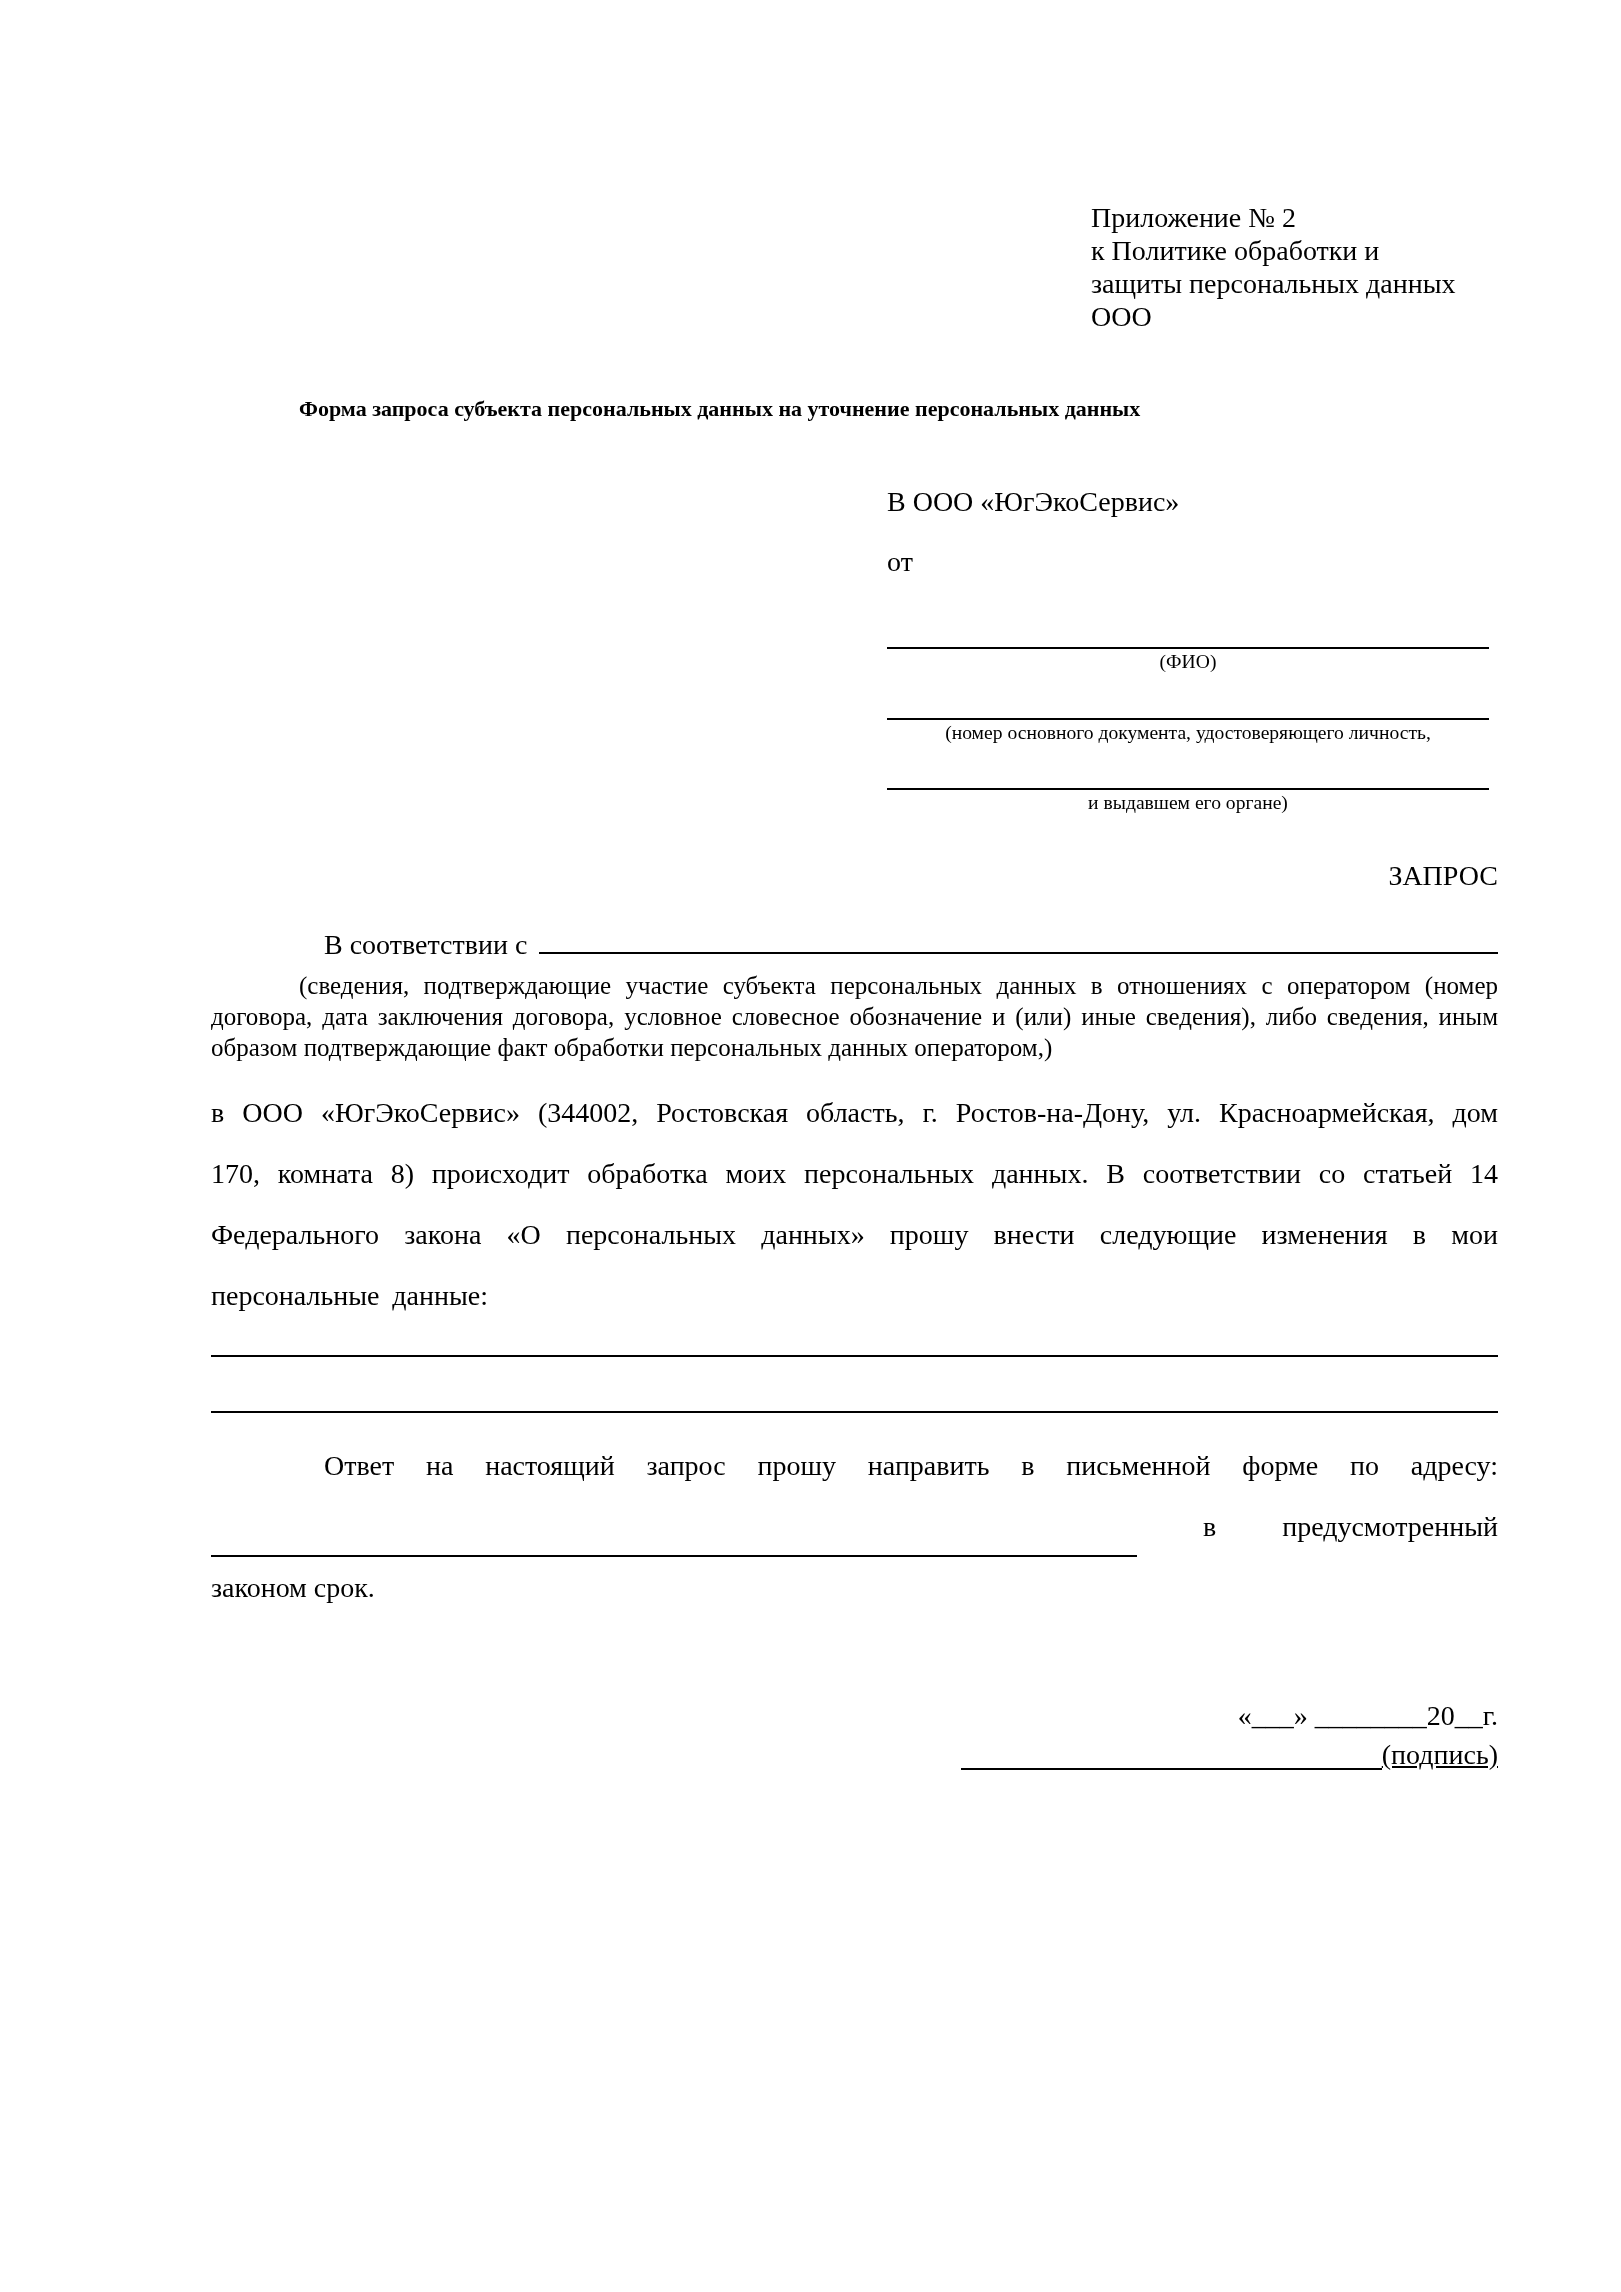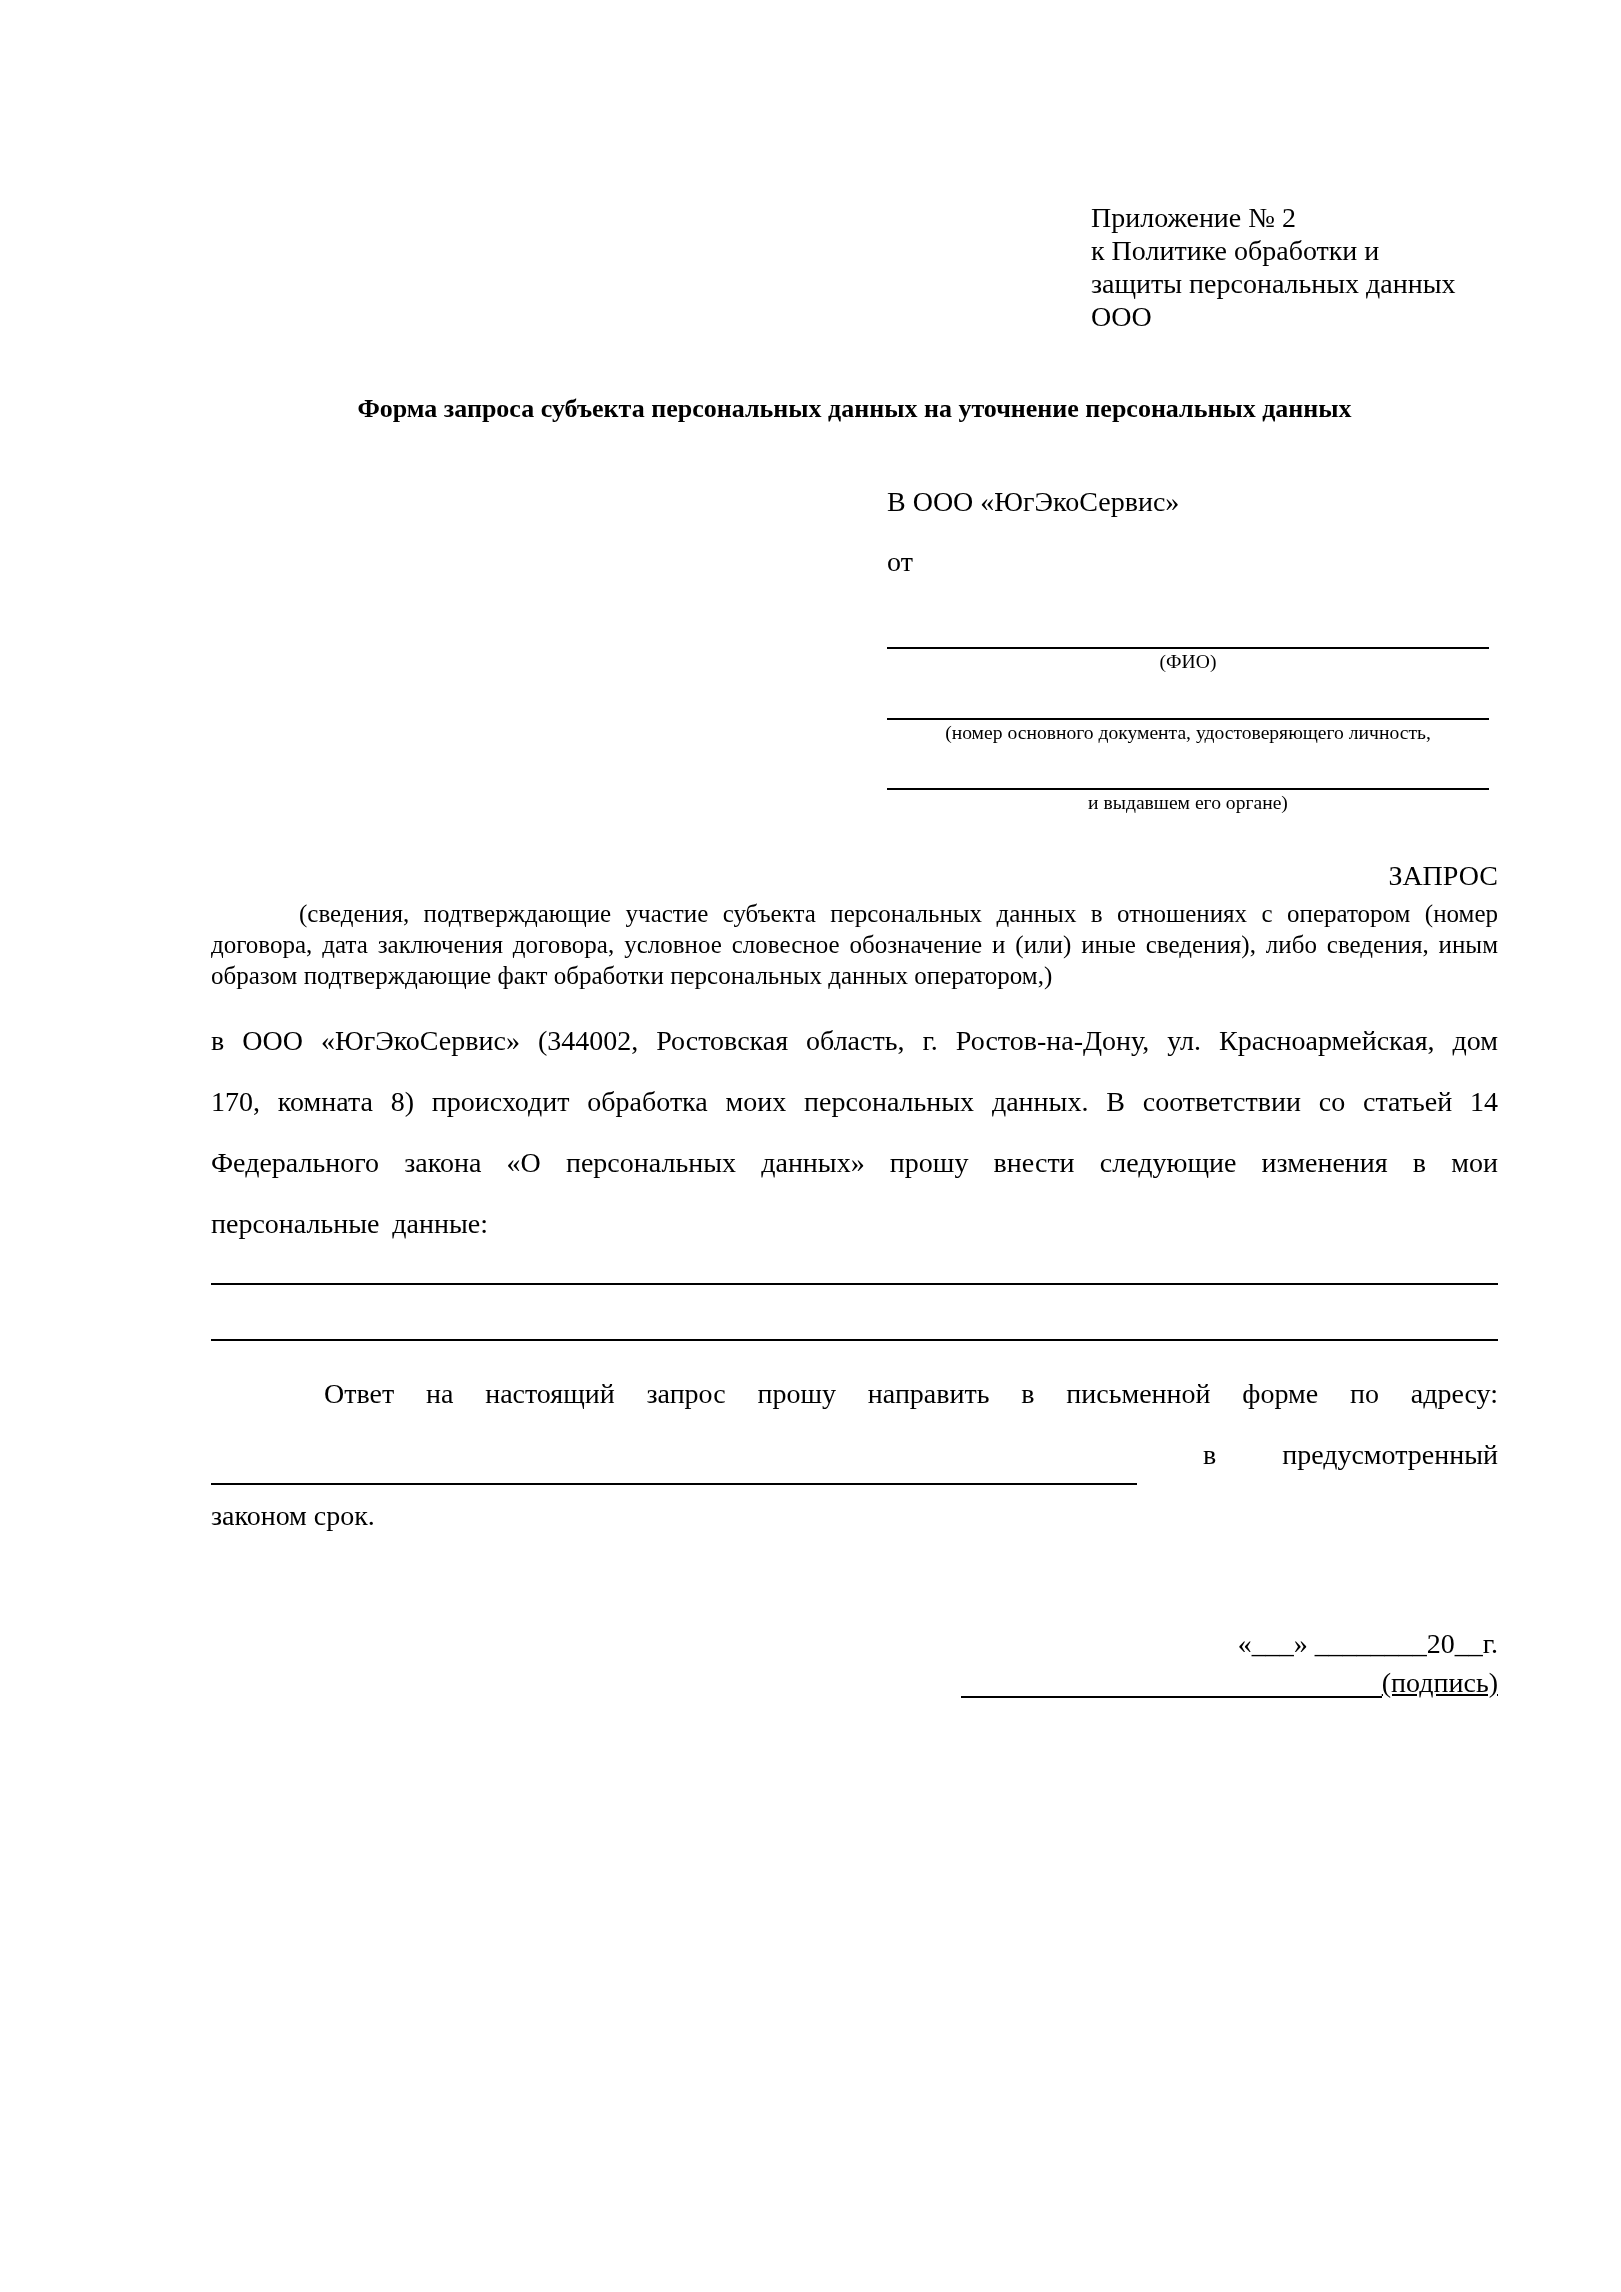--- a/index.html
+++ b/index.html
@@ -9,22 +9,22 @@
     font-family: "Liberation Serif", "DejaVu Serif", serif;
     color: #000; position: relative; overflow: hidden;
   }
   .page { width: 1621px; height: 2293px; padding: 0 123px 0 211px; }
 
   
   .appendix { margin: 201px 0 0 880px; font-size: 28px; line-height: 33px; }
 
   
   .title {
-    margin-top: 54px; font-size: 26px; font-weight: bold;
-    text-align: center; line-height: 44px; padding: 0 88px;
+    margin-top: 54px; font-size: 22px; font-weight: bold;
+    text-align: left; line-height: 44px; padding: 0 88px;
   }
 
   
   .addressee { margin-top: 54px; margin-left: 676px; width: 602px; font-size: 28px; }
   .addr-to { line-height: 33px; }
   .addr-from { margin-top: 27.4px; line-height: 33px; }
   .field .line { border-bottom: 2.9px solid #000; height: 0; }
   .field.first .line { margin-top: 69px; }
   .field .line { margin-top: 43px; }
   .field .cap { font-size: 19.6px; line-height: 25.5px; text-align: center; }
@@ -105,20 +105,24 @@
 
 
     <div class="field">
       <div class="line"></div>
       <div class="cap">и выдавшем его органе)</div>
     </div>
   </div>
 
   <div class="zapros">ЗАПРОС</div>
 
+  <div class="accordance">
+    <span class="lead">В соответствии с</span>
+    <span class="fill"></span>
+  </div>
 
   <p class="note">(сведения, подтверждающие участие субъекта персональных данных в отношениях с оператором (номер договора, дата заключения договора, условное словесное обозначение и (или) иные сведения), либо сведения, иным образом подтверждающие факт обработки персональных данных оператором,)</p>
 
   <p class="body-par">в ООО «ЮгЭкоСервис» (344002, Ростовская область, г. Ростов-на-Дону, ул. Красноармейская, дом 170, комната 8) происходит обработка моих персональных данных. В соответствии со статьей 14 Федерального закона «О персональных данных» прошу внести следующие изменения в мои персональные данные:</p>
 
   <div class="fill-row a"></div>
   <div class="fill-row b"></div>
 
   <p class="answer-lead">Ответ на настоящий запрос прошу направить в письменной форме по адресу:</p>
 

